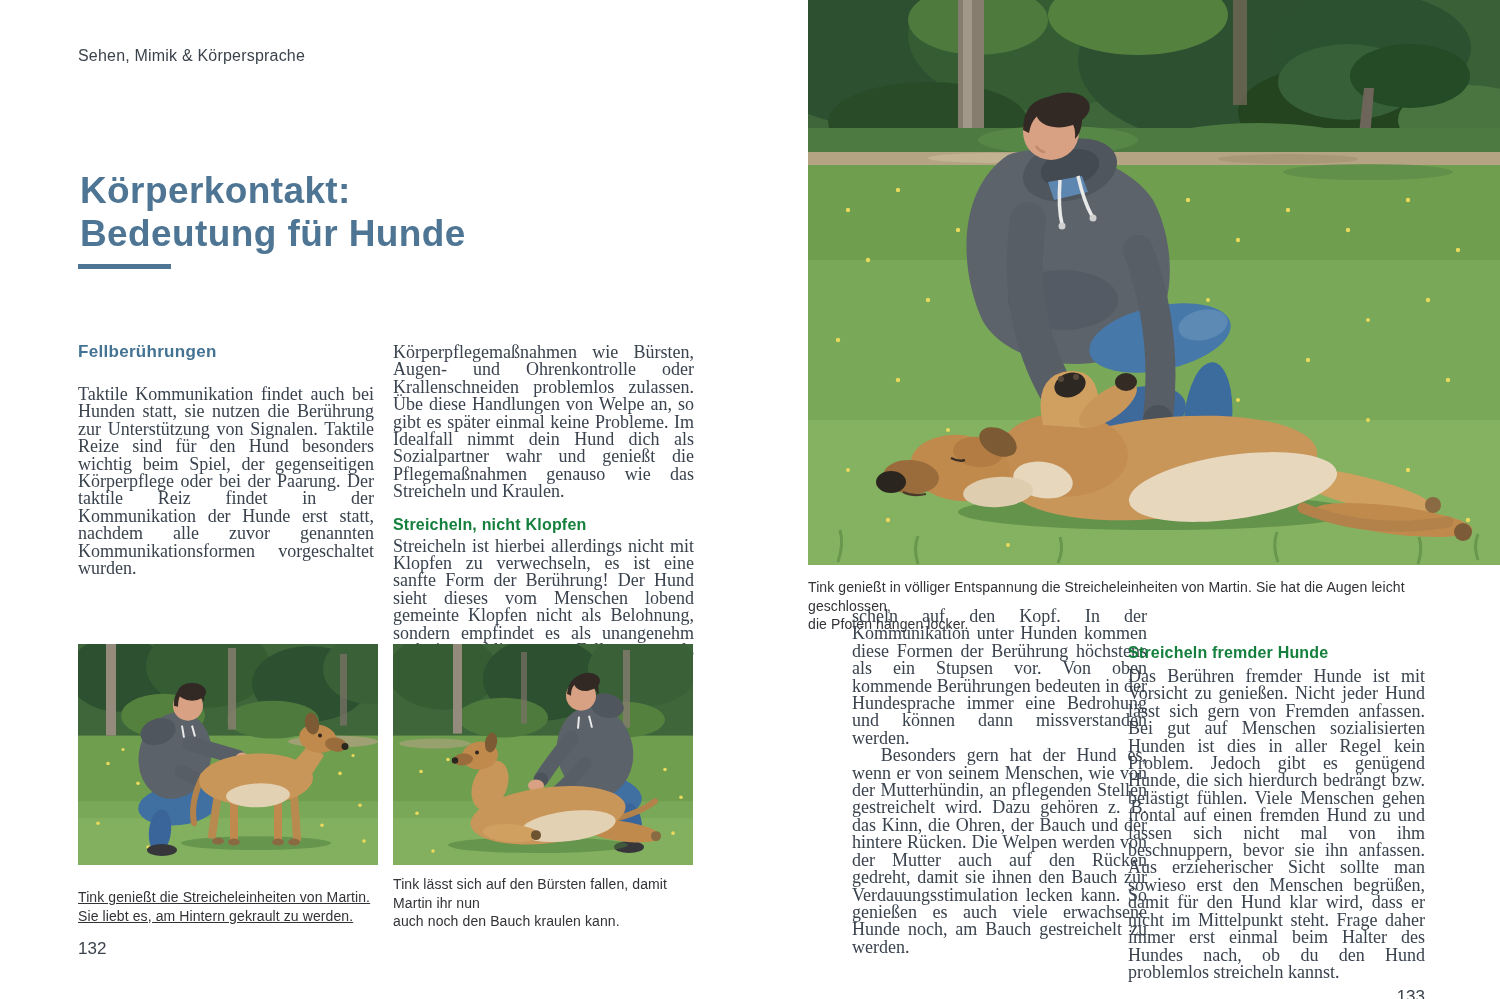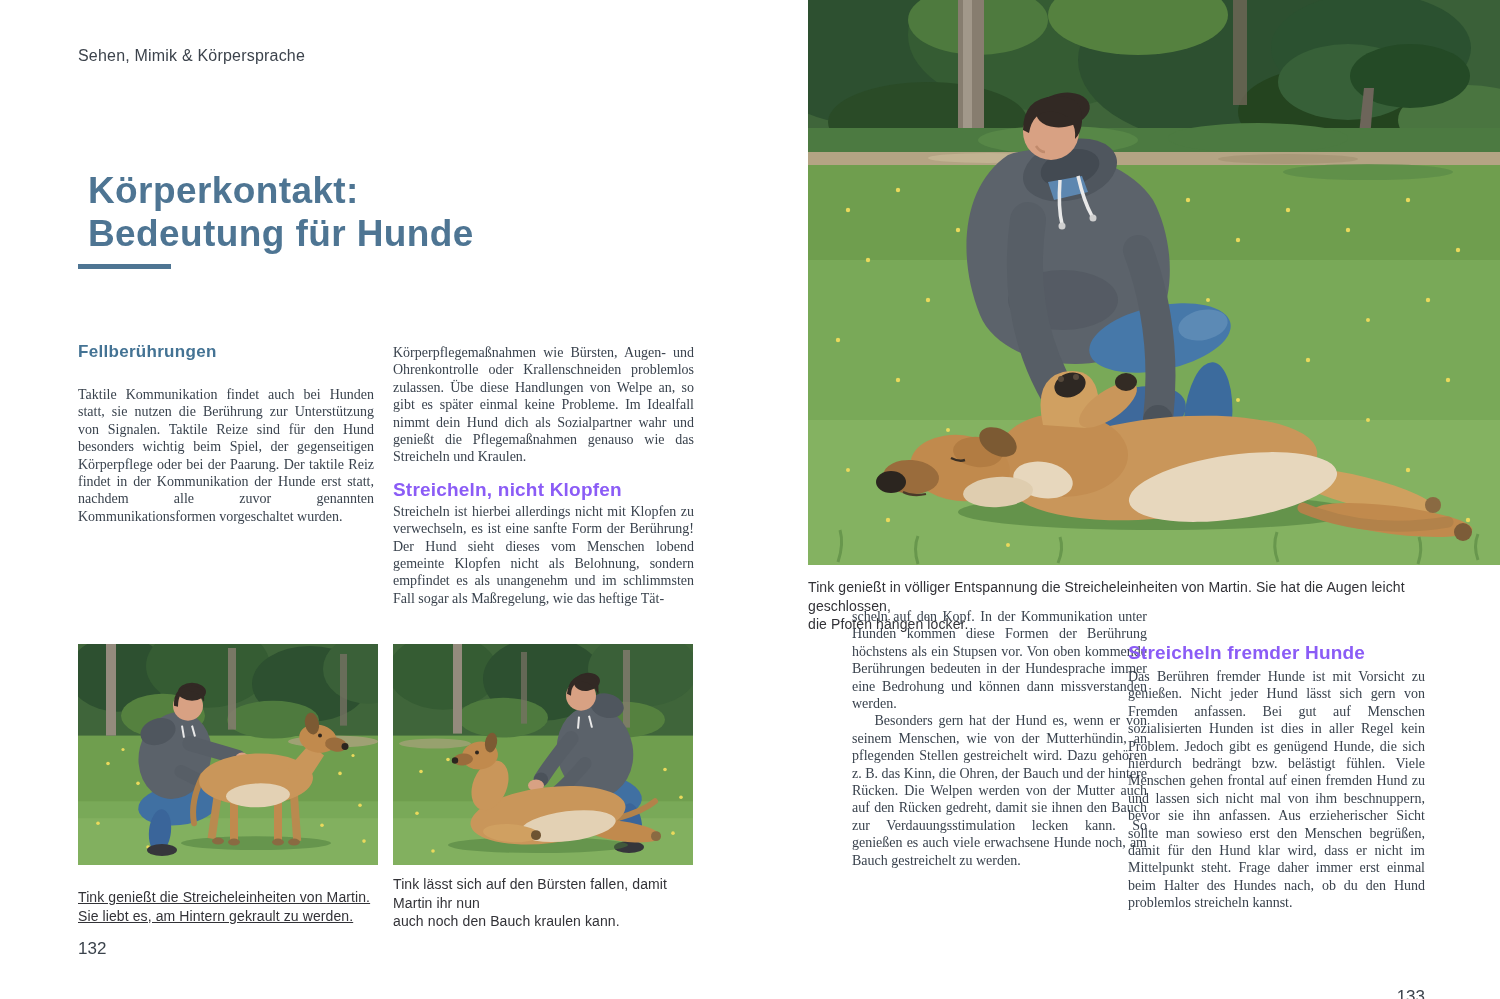--- a/index.html
+++ b/index.html
@@ -8,36 +8,36 @@
     width:1500px; height:999px; position:relative; overflow:hidden;
     font-family:"Liberation Sans", sans-serif;
   }
   .abs { position:absolute; }
 
   .kicker {
     left:78px; top:46px; font-size:16px; line-height:20px;
     color:#3c434c; letter-spacing:.2px;
   }
   .title {
-    left:88px; top:169px; font-size:37px; line-height:43px; font-weight:700;
+    left:80px; top:169px; font-size:37px; line-height:43px; font-weight:700;
     color:#4e7593; letter-spacing:.4px; white-space:pre-line;
   }
   .title-rule { left:78px; top:264px; width:93px; height:5px; background:#4e7593; }
   .section-heading {
     left:78px; top:339px; font-size:17px; line-height:26px; font-weight:700;
     color:#447394; letter-spacing:.3px;
   }
   .col { font-family:"Liberation Serif", serif; }
   .col p {
-    font-size:14px; line-height:17.4px; color:#39424d; text-align:justify;
+    font-size:18px; line-height:17.4px; color:#39424d; text-align:justify;
   }
   .col p + p { text-indent:1.6em; }
   .subhead {
-    font-family:"Liberation Sans", sans-serif; font-size:19px; line-height:20px;
-    font-weight:700; color:#8b5cf6; letter-spacing:.2px; margin:14px 0 3px 0;
+    font-family:"Liberation Sans", sans-serif; font-size:16px; line-height:20px;
+    font-weight:700; color:#15803d; letter-spacing:.2px; margin:14px 0 3px 0;
   }
   .col-r2 .subhead { margin-top:0; margin-bottom:5px; }
 
   .col-l1 { left:78px;  top:386px; width:296px; }
   .col-l2 { left:393px; top:344px; width:301px; }
   .col-r1 { left:808px; top:608px; width:295px;margin-left:44px; }
   .col-r2 { left:1128px; top:643px; width:297px; }
 
   .photo { overflow:hidden; background:#6f9e4e; }
   .photo svg { display:block; width:100%; height:100%; }

